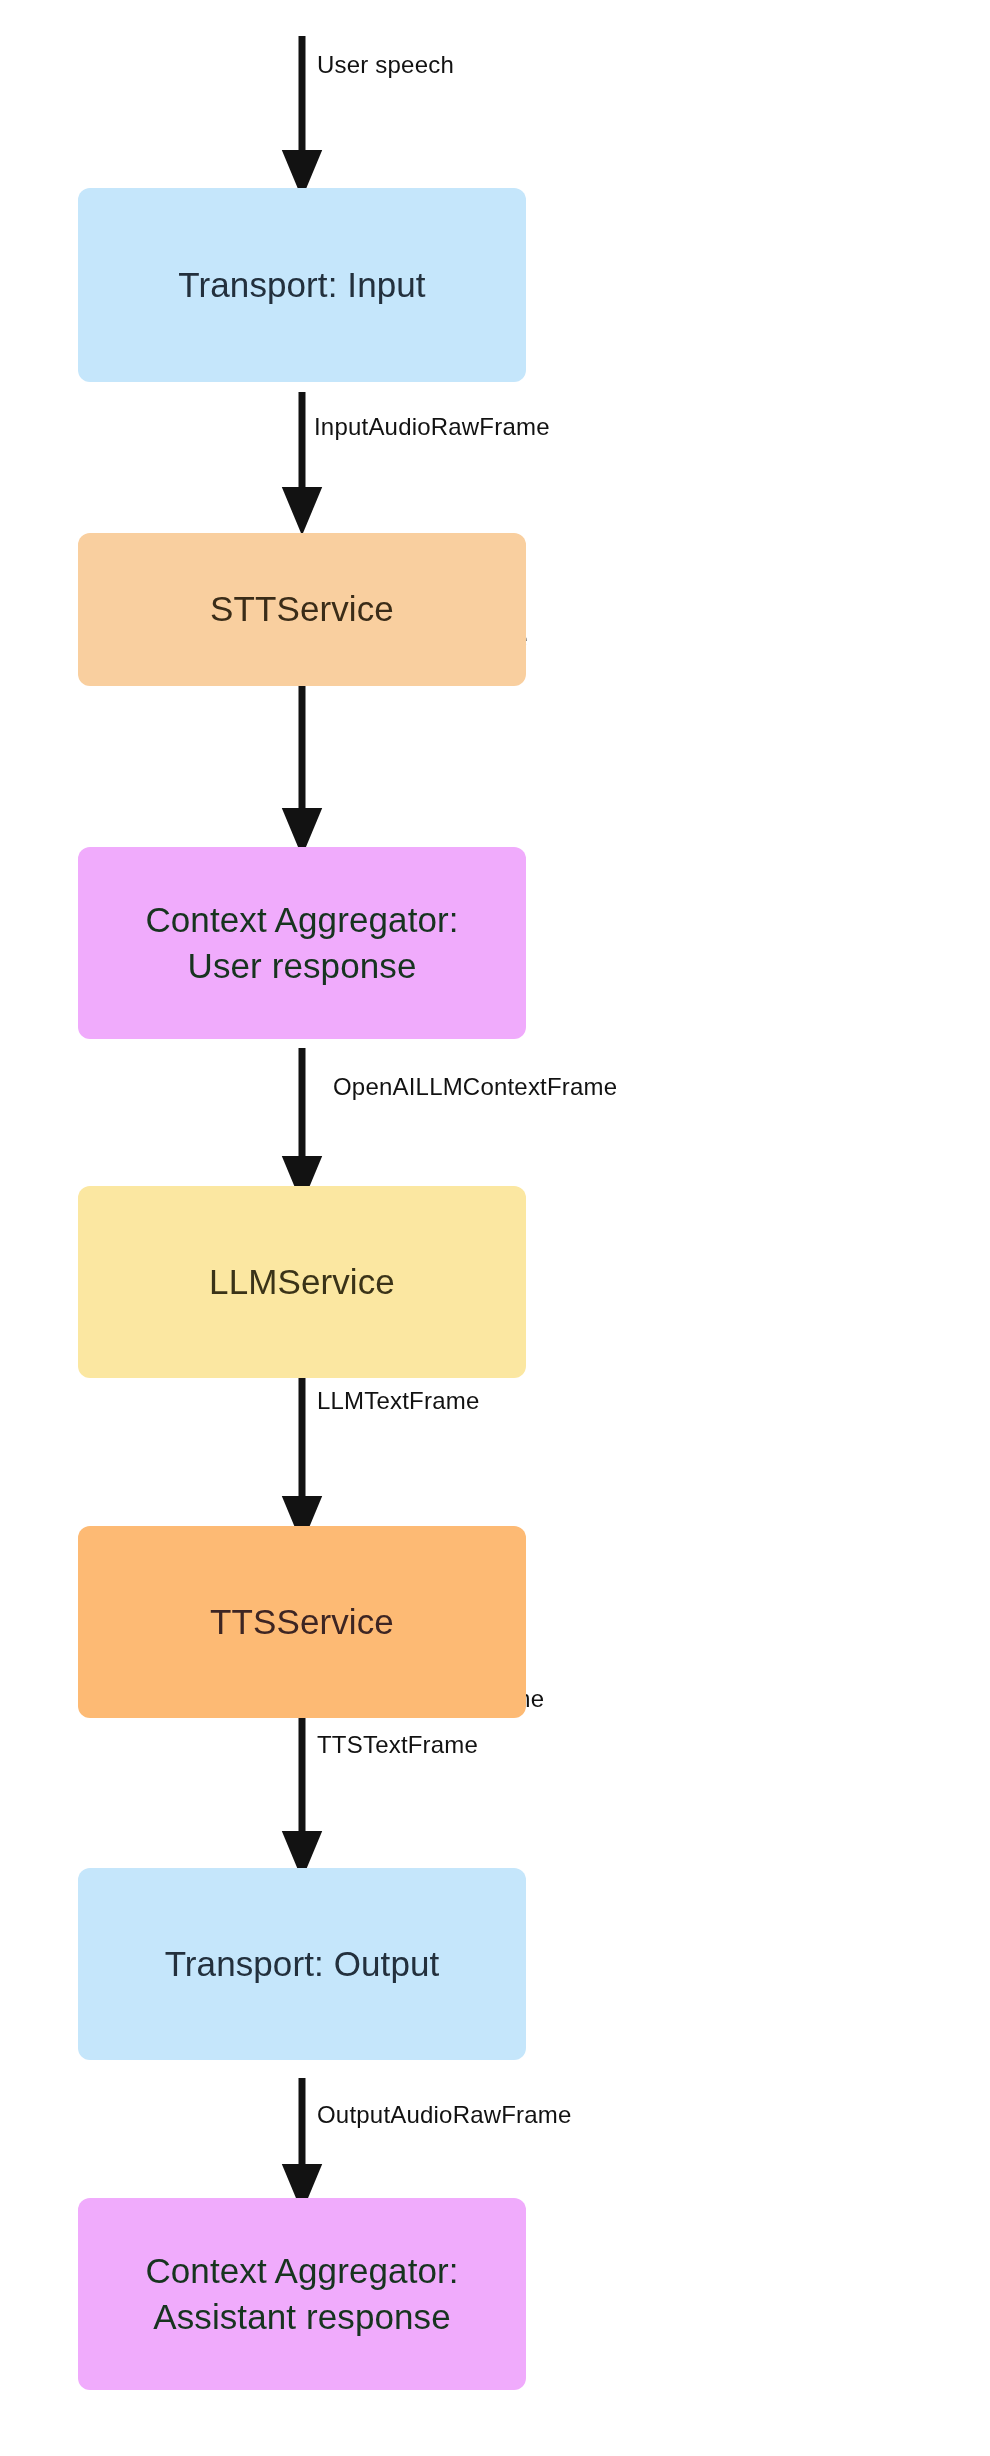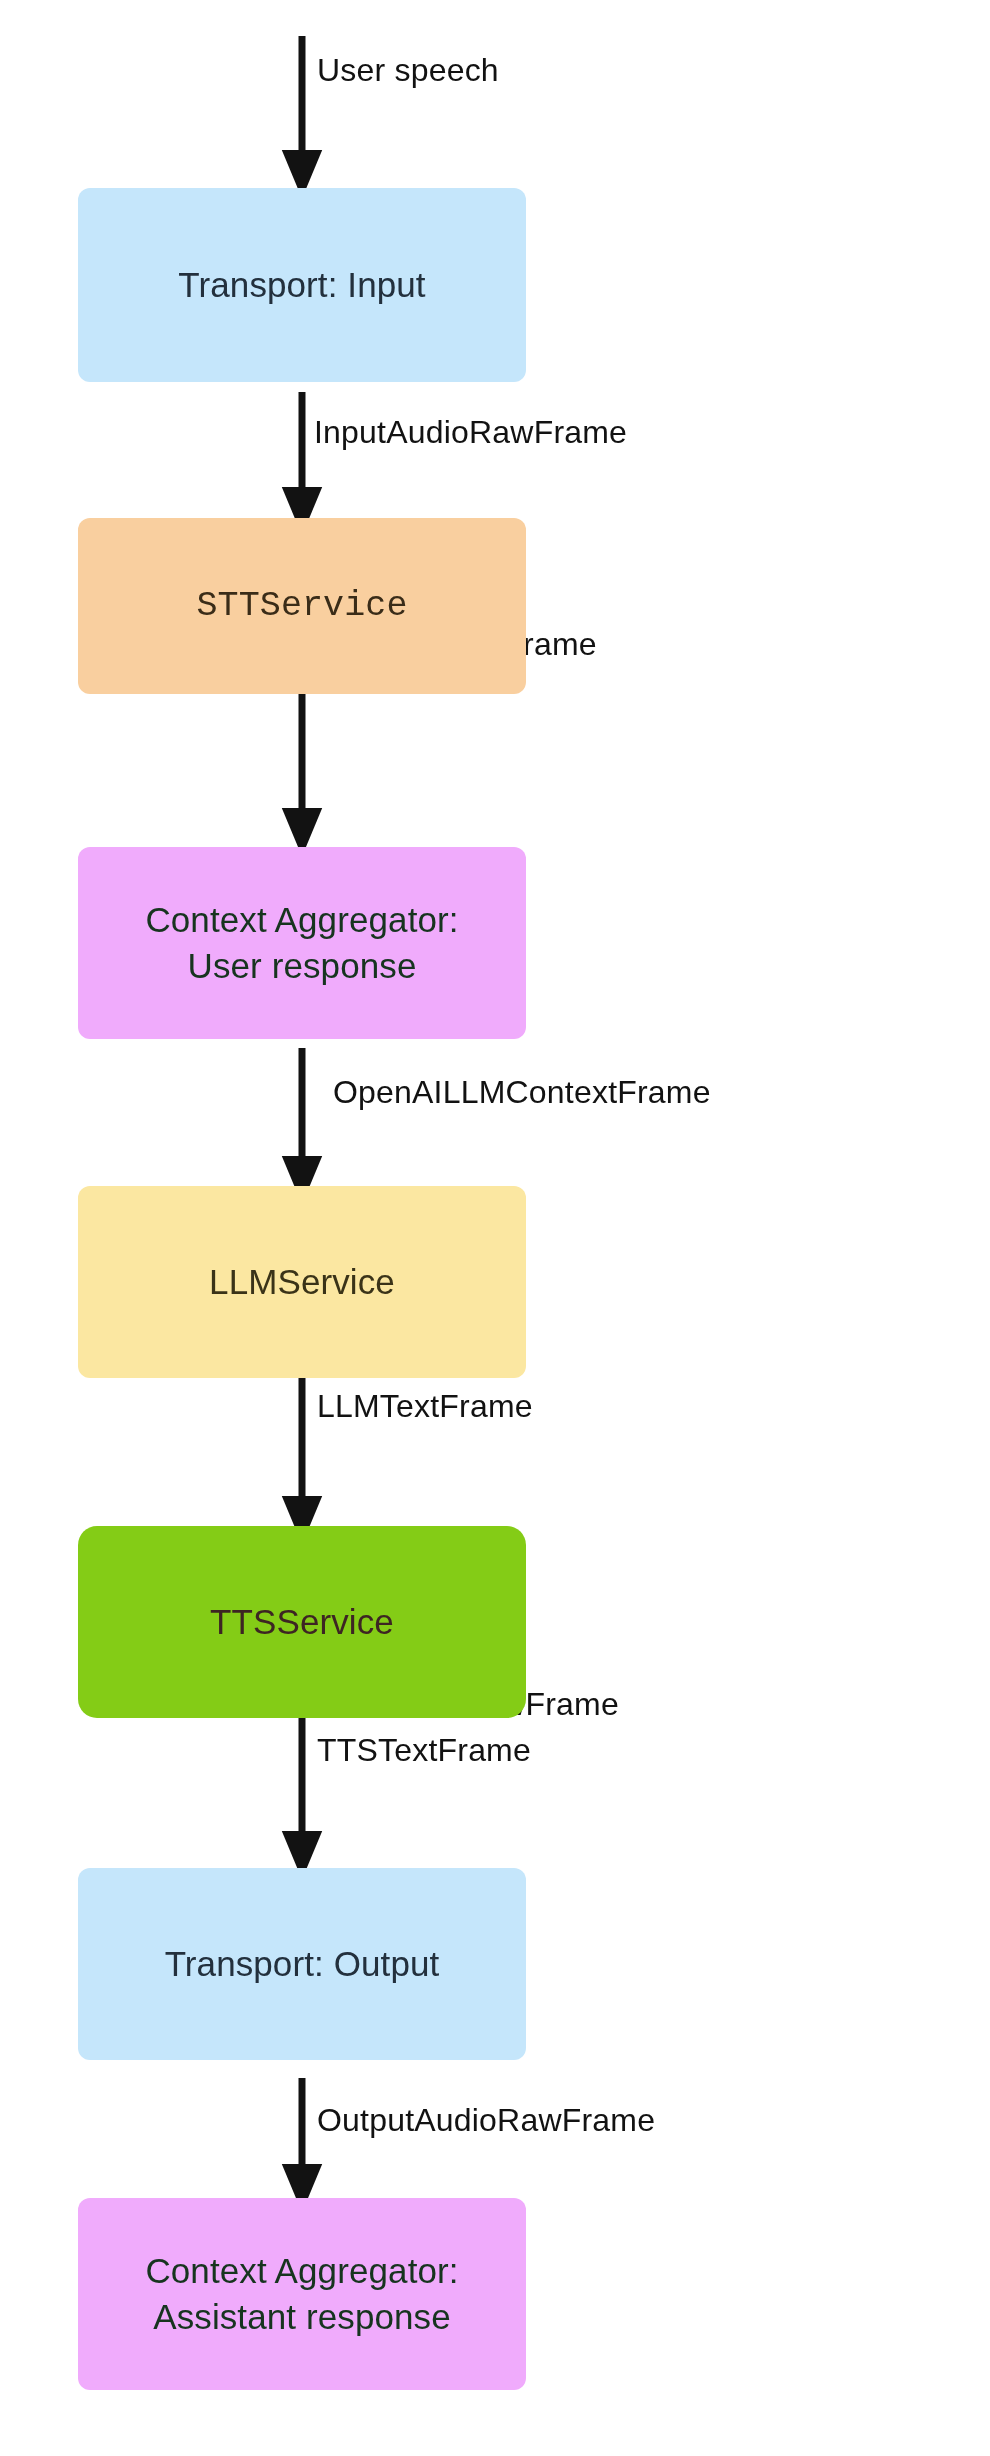--- a/index.html
+++ b/index.html
@@ -39,41 +39,41 @@
     font-size: 35px;
     line-height: 1.32;
     letter-spacing: 0.1px;
     white-space: pre;
   }
 
   .fill-blue   { background: #c5e6fb; }
   .fill-orange { background: #f9cf9f; }
   .fill-green  { background: #f0abfc; }
   .fill-yellow { background: #fbe7a1; }
-  .fill-pink   { background: #84cc16; border-radius: 19px; }
+  .fill-pink   { background: #fdba74; }
 
   .txt-blue   { color: #23303d; }
   .txt-orange { color: #3a2c18; }
   .txt-green  { color: #17341f; }
   .txt-yellow { color: #3a3318; }
   .txt-pink   { color: #3d2523; }
 
   
   .edge {
     position: absolute;
     left: 0;
     top: 0;
     width: 990px;
     height: 2456px;
     pointer-events: none;
   }
 
   .edge-label {
     position: absolute;
-    font-size: 32px;
+    font-size: 24px;
     color: #121212;
     line-height: 1.42;
     white-space: pre;
     letter-spacing: 0.2px;
   }
 </style>
 </head>
 <body>
 
 <div id="diagram">
@@ -112,21 +112,21 @@
 
   <div class="edge-label" style="left:317px; top:1682px;">TTSAudioRawFrame</div>
   <div class="edge-label" style="left:317px; top:1728px;">TTSTextFrame</div>
 
   <div class="edge-label" style="left:317px; top:2098px;">OutputAudioRawFrame</div>
 
   <div class="node fill-blue" style="top:188px; height:194px;">
     <div class="node-label txt-blue">Transport: Input</div>
   </div>
 
-  <div class="node fill-orange" style="top:518px; height:176px;font-family:Liberation Mono, monospace;">
+  <div class="node fill-orange" style="top:533px; height:153px;">
     <div class="node-label txt-orange">STTService</div>
   </div>
 
   <div class="node fill-green" style="top:847px; height:192px;">
     <div class="node-label txt-green">Context Aggregator:</div>
     <div class="node-label txt-green">User response</div>
   </div>
 
   <div class="node fill-yellow" style="top:1186px; height:192px;">
     <div class="node-label txt-yellow">LLMService</div>

